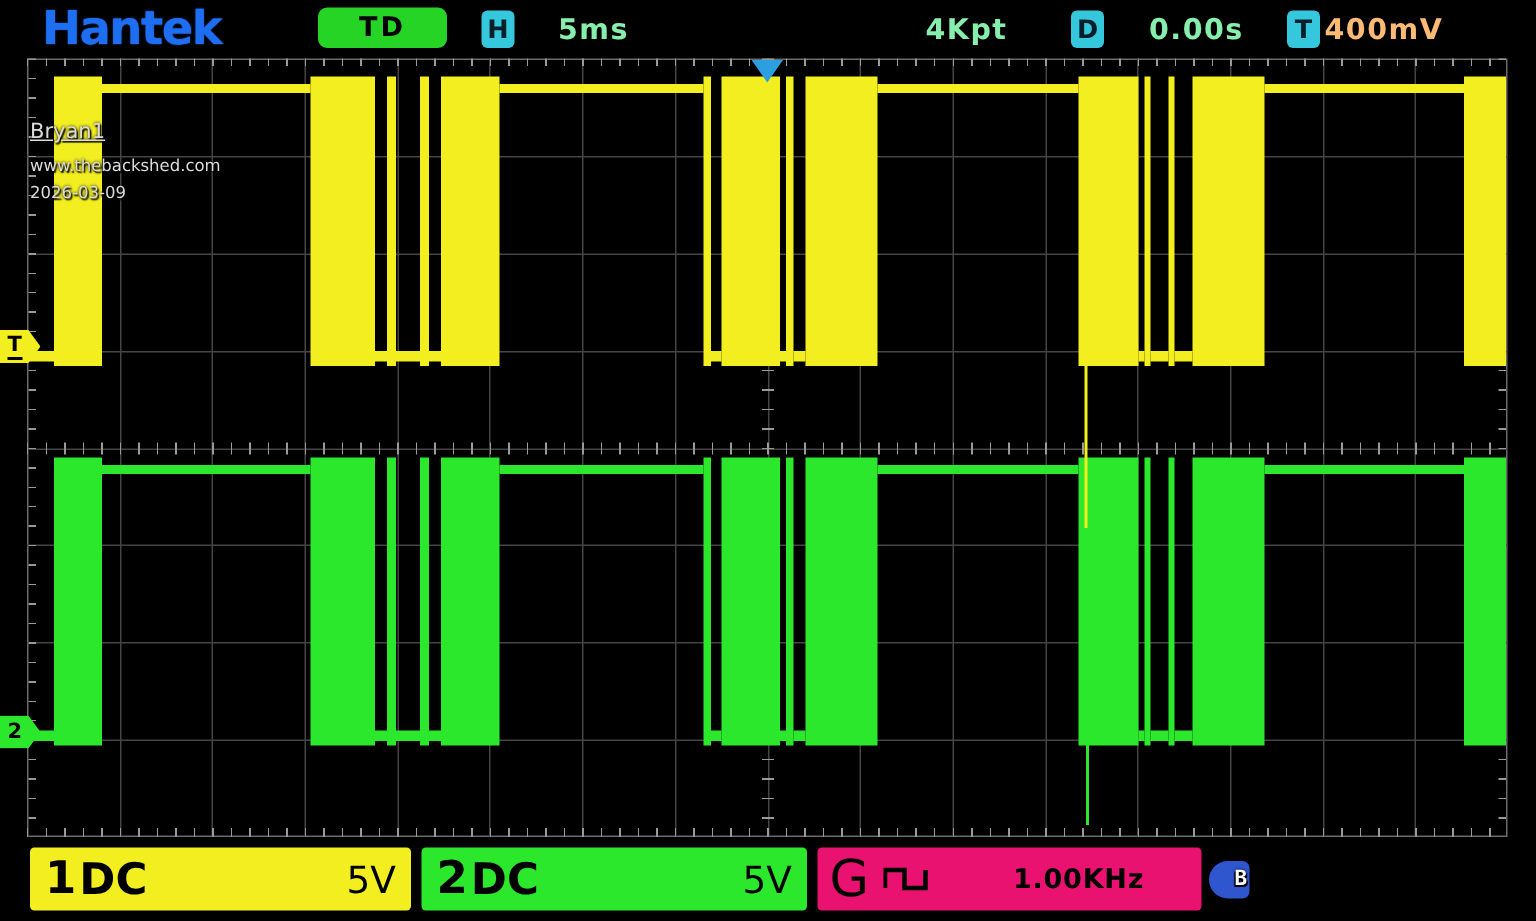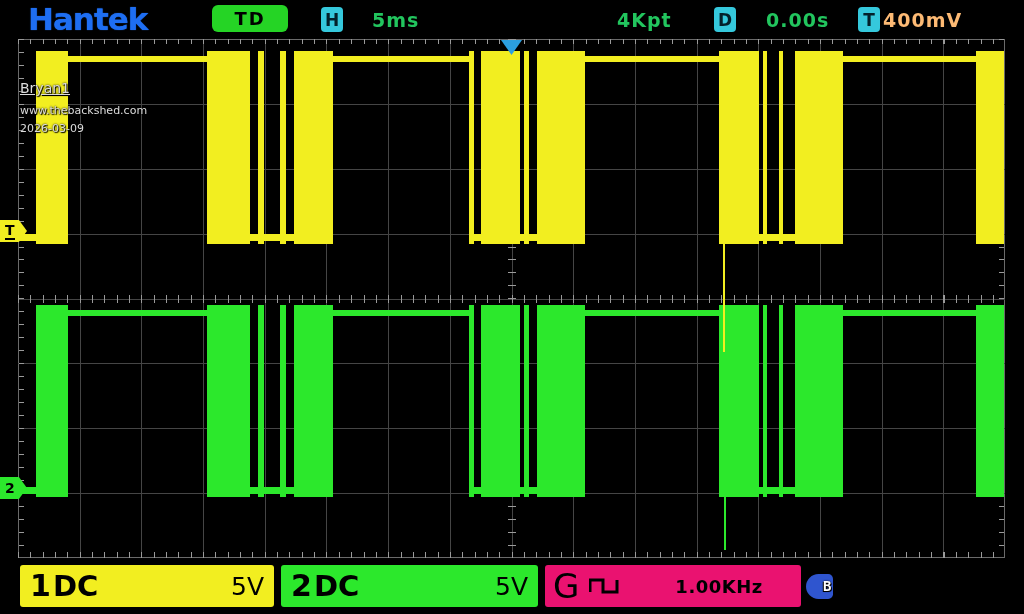--- a/index.html
+++ b/index.html
@@ -2,26 +2,26 @@
 <html><head>
 <meta charset="utf-8">
 <style>
   html,body{margin:0;padding:0;background:#000;}
   #screen{position:relative;width:1024px;height:614px;background:#000;overflow:hidden;
     font-family:"DejaVu Sans","Liberation Sans",sans-serif;}
   
   #topbar{position:absolute;left:0;top:0;width:1024px;height:38px;background:#000;}
   .logo{position:absolute;left:28px;top:1px;font-size:31px;font-weight:900;letter-spacing:-1px;
     color:#1e6ef2;text-shadow:0 0 1px #1e6ef2;}
-  .td-btn{position:absolute;left:212px;top:5px;width:76px;height:27px;background:#25d425;
+  .td-btn{position:absolute;left:212px;top:5px;width:86px;height:27px;background:#25d425;
     border-radius:6px;display:flex;align-items:center;justify-content:center;
     font-size:18px;font-weight:bold;color:#000;letter-spacing:2px;}
   .cyanbox{position:absolute;top:7px;width:22px;height:25px;background:#35c8dc;border-radius:4px;
     display:flex;align-items:center;justify-content:center;font-size:17px;font-weight:bold;color:#03202a;}
-  .hudtext{position:absolute;top:9px;font-size:19px;font-weight:bold;color:#22c55e;letter-spacing:1px;}
+  .hudtext{position:absolute;top:9px;font-size:19px;font-weight:bold;color:#86efac;letter-spacing:1px;}
   .trigval{color:#fdba74;}
   
   #plot{position:absolute;left:0;top:0;width:1024px;height:560px;}
   #plot-border{position:absolute;left:18px;top:39px;width:987px;height:519px;
     border:1px solid #6a6a6a;box-sizing:border-box;}
   .gline{position:absolute;background:#454545;}
   .tickstrip{position:absolute;}
   .ticks-h{background:repeating-linear-gradient(90deg,#9a9a9a 0 1px,transparent 1px 12.34px);}
   .ticks-v{background:repeating-linear-gradient(180deg,#9a9a9a 0 1px,transparent 1px 12.97px);}
   .wseg{position:absolute;}

